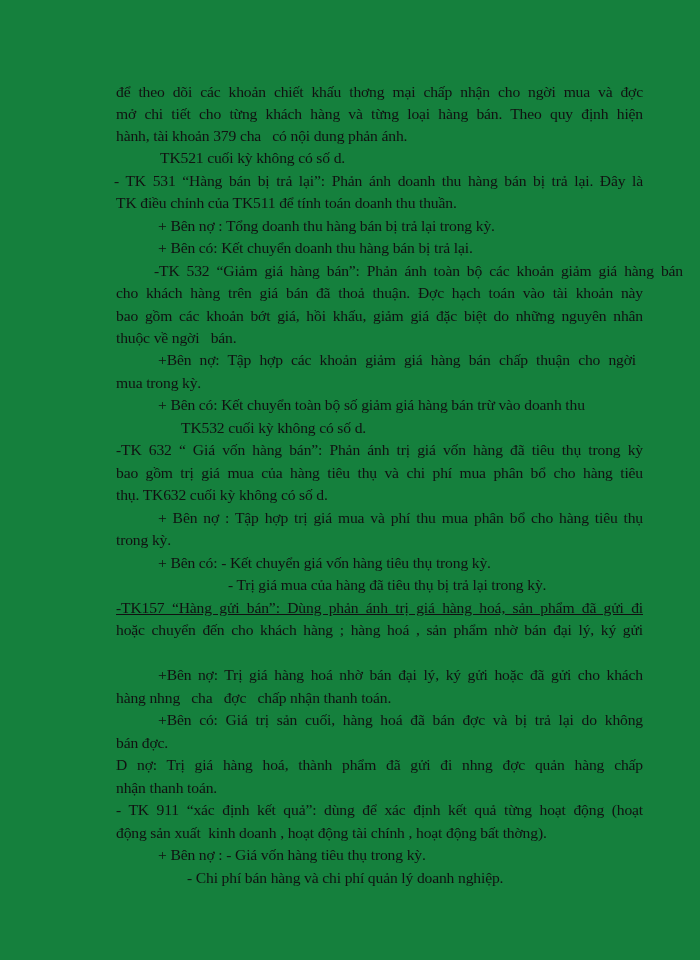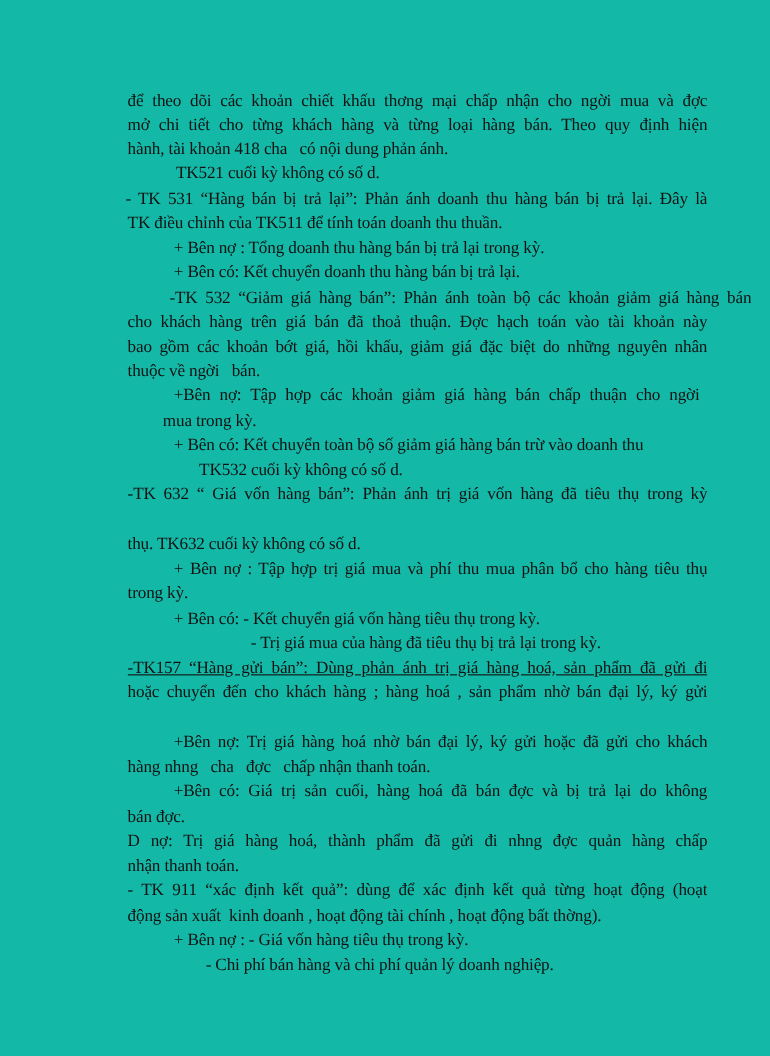--- a/index.html
+++ b/index.html
@@ -14,21 +14,21 @@
       overflow: hidden;
       font-family: "Liberation Serif", "DejaVu Serif", serif;
       color: #111111;
     }
     .page {
       position: absolute;
       left: 0;
       top: 0;
       width: 700px;
       height: 960px;
-      background: #14b8a6;
+      background: #15803d;
     }
     .line {
       position: absolute;
       font-size: 15.6px;
       line-height: 22px;
       height: 22px;
       white-space: pre;
       letter-spacing: -0.15px;
     }
     .line.justify {
@@ -37,35 +37,36 @@
       text-align-last: justify;
       overflow: hidden;
     }
   </style>
 </head>
 <body>
 
 <div class="page" id="page">
     <div class="line justify" style="left: 116px; top: 81px; width: 527px;">để theo dõi các khoản chiết khấu thơng   mại chấp nhận cho ngời   mua và đợc</div>
     <div class="line justify" style="left: 116px; top: 103px; width: 527px;">mở chi tiết cho từng khách hàng và từng loại hàng bán. Theo quy định hiện</div>
-    <div class="line" style="left: 116px; top: 125px;">hành, tài khoản 418 cha   có nội dung phản ánh.</div>
+    <div class="line" style="left: 116px; top: 125px;">hành, tài khoản 379 cha   có nội dung phản ánh.</div>
     <div class="line" style="left: 160px; top: 147px;">TK521 cuối kỳ không có số d.</div>
     <div class="line justify" style="left: 114px; top: 170px; width: 529px;"> - TK 531 “Hàng bán bị trả lại”: Phản ánh doanh thu hàng bán bị trả lại. Đây là</div>
     <div class="line" style="left: 116px; top: 192px;">TK điều chỉnh của TK511 để tính toán doanh thu thuần.</div>
     <div class="line" style="left: 158px; top: 215px;">+ Bên nợ : Tổng doanh thu hàng bán bị trả lại trong kỳ.</div>
     <div class="line" style="left: 158px; top: 237px;">+ Bên có: Kết chuyển doanh thu hàng bán bị trả lại.</div>
     <div class="line justify" style="left: 114px; top: 260px; width: 529px; margin-left: 40px;"> -TK 532 “Giảm giá hàng bán”: Phản ánh toàn bộ các khoản giảm giá hàng bán</div>
     <div class="line justify" style="left: 116px; top: 282px; width: 527px;">cho khách hàng trên giá bán  đã thoả thuận. Đợc   hạch toán vào tài khoản này</div>
     <div class="line justify" style="left: 116px; top: 305px; width: 527px;">bao gồm các khoản bớt giá, hồi khấu, giảm giá đặc biệt do những nguyên nhân</div>
     <div class="line" style="left: 116px; top: 327px;">thuộc về ngời   bán.</div>
     <div class="line justify" style="left: 158px; top: 349px; width: 478px;">+Bên nợ: Tập hợp các khoản giảm giá hàng bán chấp thuận cho ngời</div>
-    <div class="line" style="left: 116px; top: 372px; margin-left: 32px;">mua trong kỳ.</div>
+    <div class="line" style="left: 116px; top: 372px;">mua trong kỳ.</div>
     <div class="line" style="left: 158px; top: 394px;">+ Bên có: Kết chuyển toàn bộ số giảm giá hàng bán trừ vào doanh thu</div>
     <div class="line" style="left: 181px; top: 417px;">TK532 cuối kỳ không có số d.</div>
     <div class="line justify" style="left: 116px; top: 439px; width: 527px;">-TK 632 “ Giá vốn hàng bán”: Phản ánh trị giá vốn hàng đã tiêu thụ trong kỳ</div>
+    <div class="line justify" style="left: 116px; top: 462px; width: 527px;">bao gồm trị giá mua của hàng tiêu thụ và chi phí mua phân bổ cho hàng tiêu</div>
     <div class="line" style="left: 116px; top: 484px;">thụ. TK632 cuối kỳ không có số d.</div>
     <div class="line justify" style="left: 158px; top: 507px; width: 485px;">+ Bên nợ : Tập hợp trị giá mua và  phí thu mua phân bổ cho hàng tiêu thụ</div>
     <div class="line" style="left: 116px; top: 529px;">trong kỳ.</div>
     <div class="line" style="left: 158px; top: 552px;">+ Bên có: - Kết chuyển giá vốn hàng tiêu thụ trong kỳ.</div>
     <div class="line" style="left: 228px; top: 574px;">- Trị giá mua của hàng đã tiêu thụ bị trả lại trong kỳ.</div>
     <div class="line justify" style="left: 116px; top: 597px; width: 527px; text-decoration: underline;">-TK157 “Hàng gửi bán”: Dùng phản ánh trị giá hàng hoá, sản phẩm đã gửi đi</div>
     <div class="line justify" style="left: 116px; top: 619px; width: 527px;">hoặc chuyển đến cho khách hàng ; hàng hoá , sản phẩm  nhờ bán đại lý, ký gửi</div>
     <div class="line justify" style="left: 158px; top: 664px; width: 485px;">+Bên nợ: Trị giá hàng hoá nhờ bán đại lý, ký gửi hoặc đã gửi cho khách</div>
     <div class="line" style="left: 116px; top: 687px;">hàng nhng   cha   đợc   chấp nhận thanh toán.</div>
     <div class="line justify" style="left: 158px; top: 709px; width: 485px;">+Bên có: Giá trị sản cuối, hàng hoá  đã  bán đợc   và bị trả lại do không</div>

